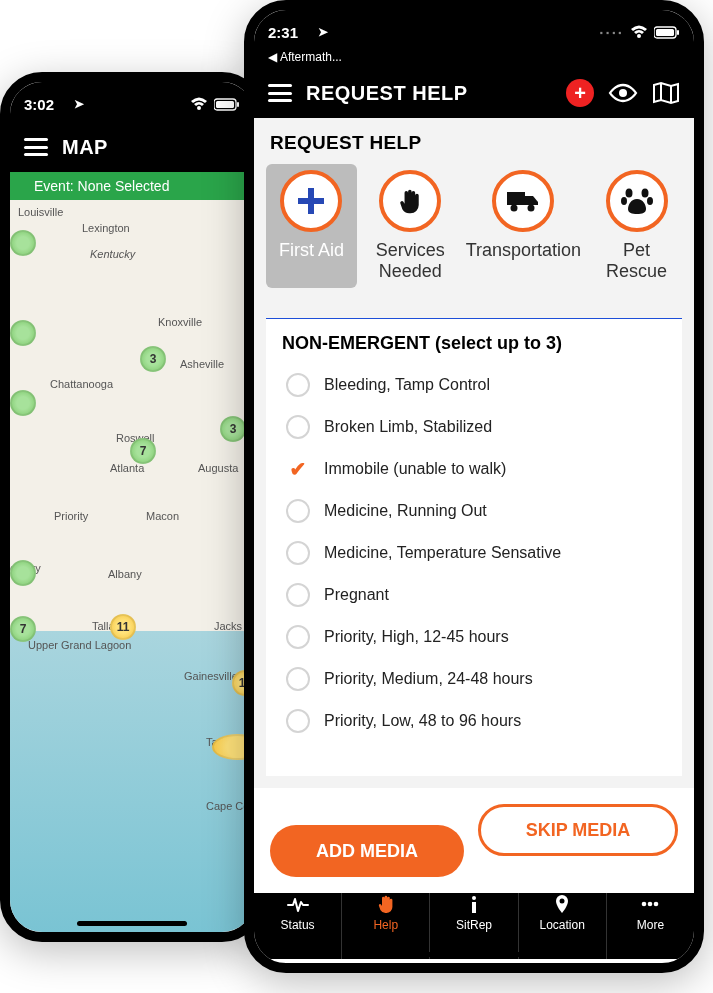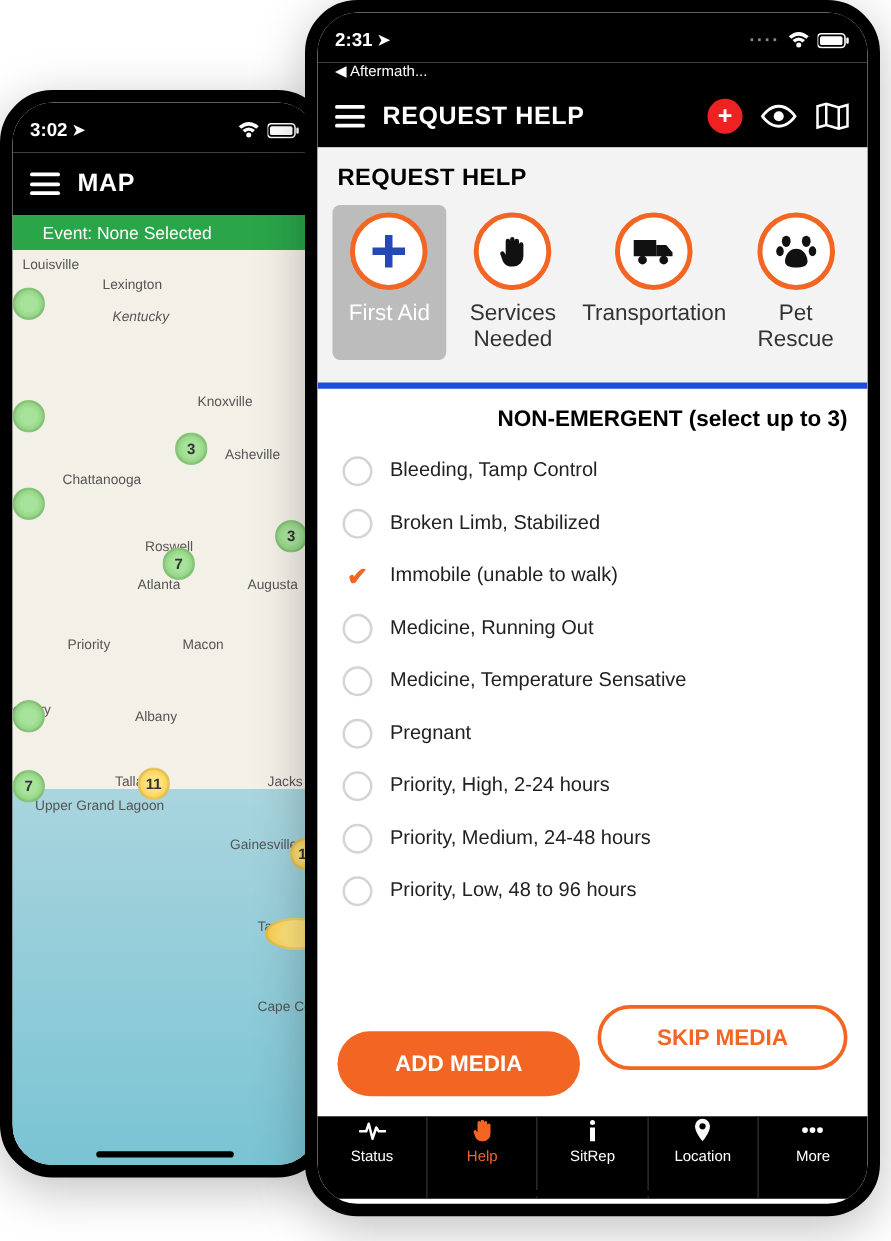--- a/index.html
+++ b/index.html
@@ -36,21 +36,21 @@
     color: #fff;
     display: flex;
     align-items: center;
     justify-content: space-between;
     padding: 6px 14px 2px 14px;
     font-size: 15px;
     font-weight: 600;
     height: 40px;
     position: relative;
   }
-  .statusbar .sb-left { display:flex; align-items:center; gap:4px; }
+  .statusbar .sb-left { display:flex; align-items:center; gap:20px; }
   .statusbar .sb-left .loc-arrow { font-size:12px; }
   .statusbar .sb-right { display:flex; align-items:center; gap:6px; }
   .sb-breadcrumb {
     background:#000; color:#fff; font-size:12px; padding:0 14px 4px 14px;
   }
   .appbar {
     background:#000;
     color:#fff;
     display:flex;
     align-items:center;
@@ -114,23 +114,22 @@
   .cat {
     flex:1; text-align:center; font-size:18px; color:#333; display:flex; flex-direction:column; align-items:center; gap:8px; padding:6px 2px;
     border-radius:6px;
   }
   .cat.selected { background:#bcbcbc; color:#fff; }
   .cat-circle {
     width:62px; height:62px; border-radius:50%; border:4px solid #f26522;
     background:#fff; display:flex; align-items:center; justify-content:center;
   }
   .nonemergent-panel {
-    background:#fff; margin:0; flex:1; padding:14px 16px 6px 16px; border-top:5px solid #1d4ed8;
+    background:#fff; margin:12px; flex:1; padding:14px 16px 6px 16px; border-top:1px solid #1d4ed8;
     overflow-y:auto;
-    text-align:right;
   }
   .ne-title { font-weight:800; font-size:18px; margin-bottom:10px; }
   .opt { display:flex; align-items:center; gap:14px; padding:9px 4px; font-size:16px; color:#222; cursor:pointer; }
   .opt .check {
     width:24px; height:24px; border-radius:50%; border:2px solid #d4d4d4; display:flex; align-items:center; justify-content:center;
   }
   .opt.checked .check { border:none; }
   .opt.checked .check::after {
     content:"✔"; color:#f26522; font-size:20px; font-weight:900;
   }
@@ -356,21 +355,21 @@
           <div class="opt">
             <span class="check"></span>
             <span>Medicine, Temperature Sensative</span>
           </div>
           <div class="opt">
             <span class="check"></span>
             <span>Pregnant</span>
           </div>
           <div class="opt">
             <span class="check"></span>
-            <span>Priority, High, 2-24 hours</span>
+            <span>Priority, High, 12-45 hours</span>
           </div>
           <div class="opt">
             <span class="check"></span>
             <span>Priority, Medium, 24-48 hours</span>
           </div>
           <div class="opt">
             <span class="check"></span>
             <span>Priority, Low, 48 to 96 hours</span>
           </div>
         </div>

